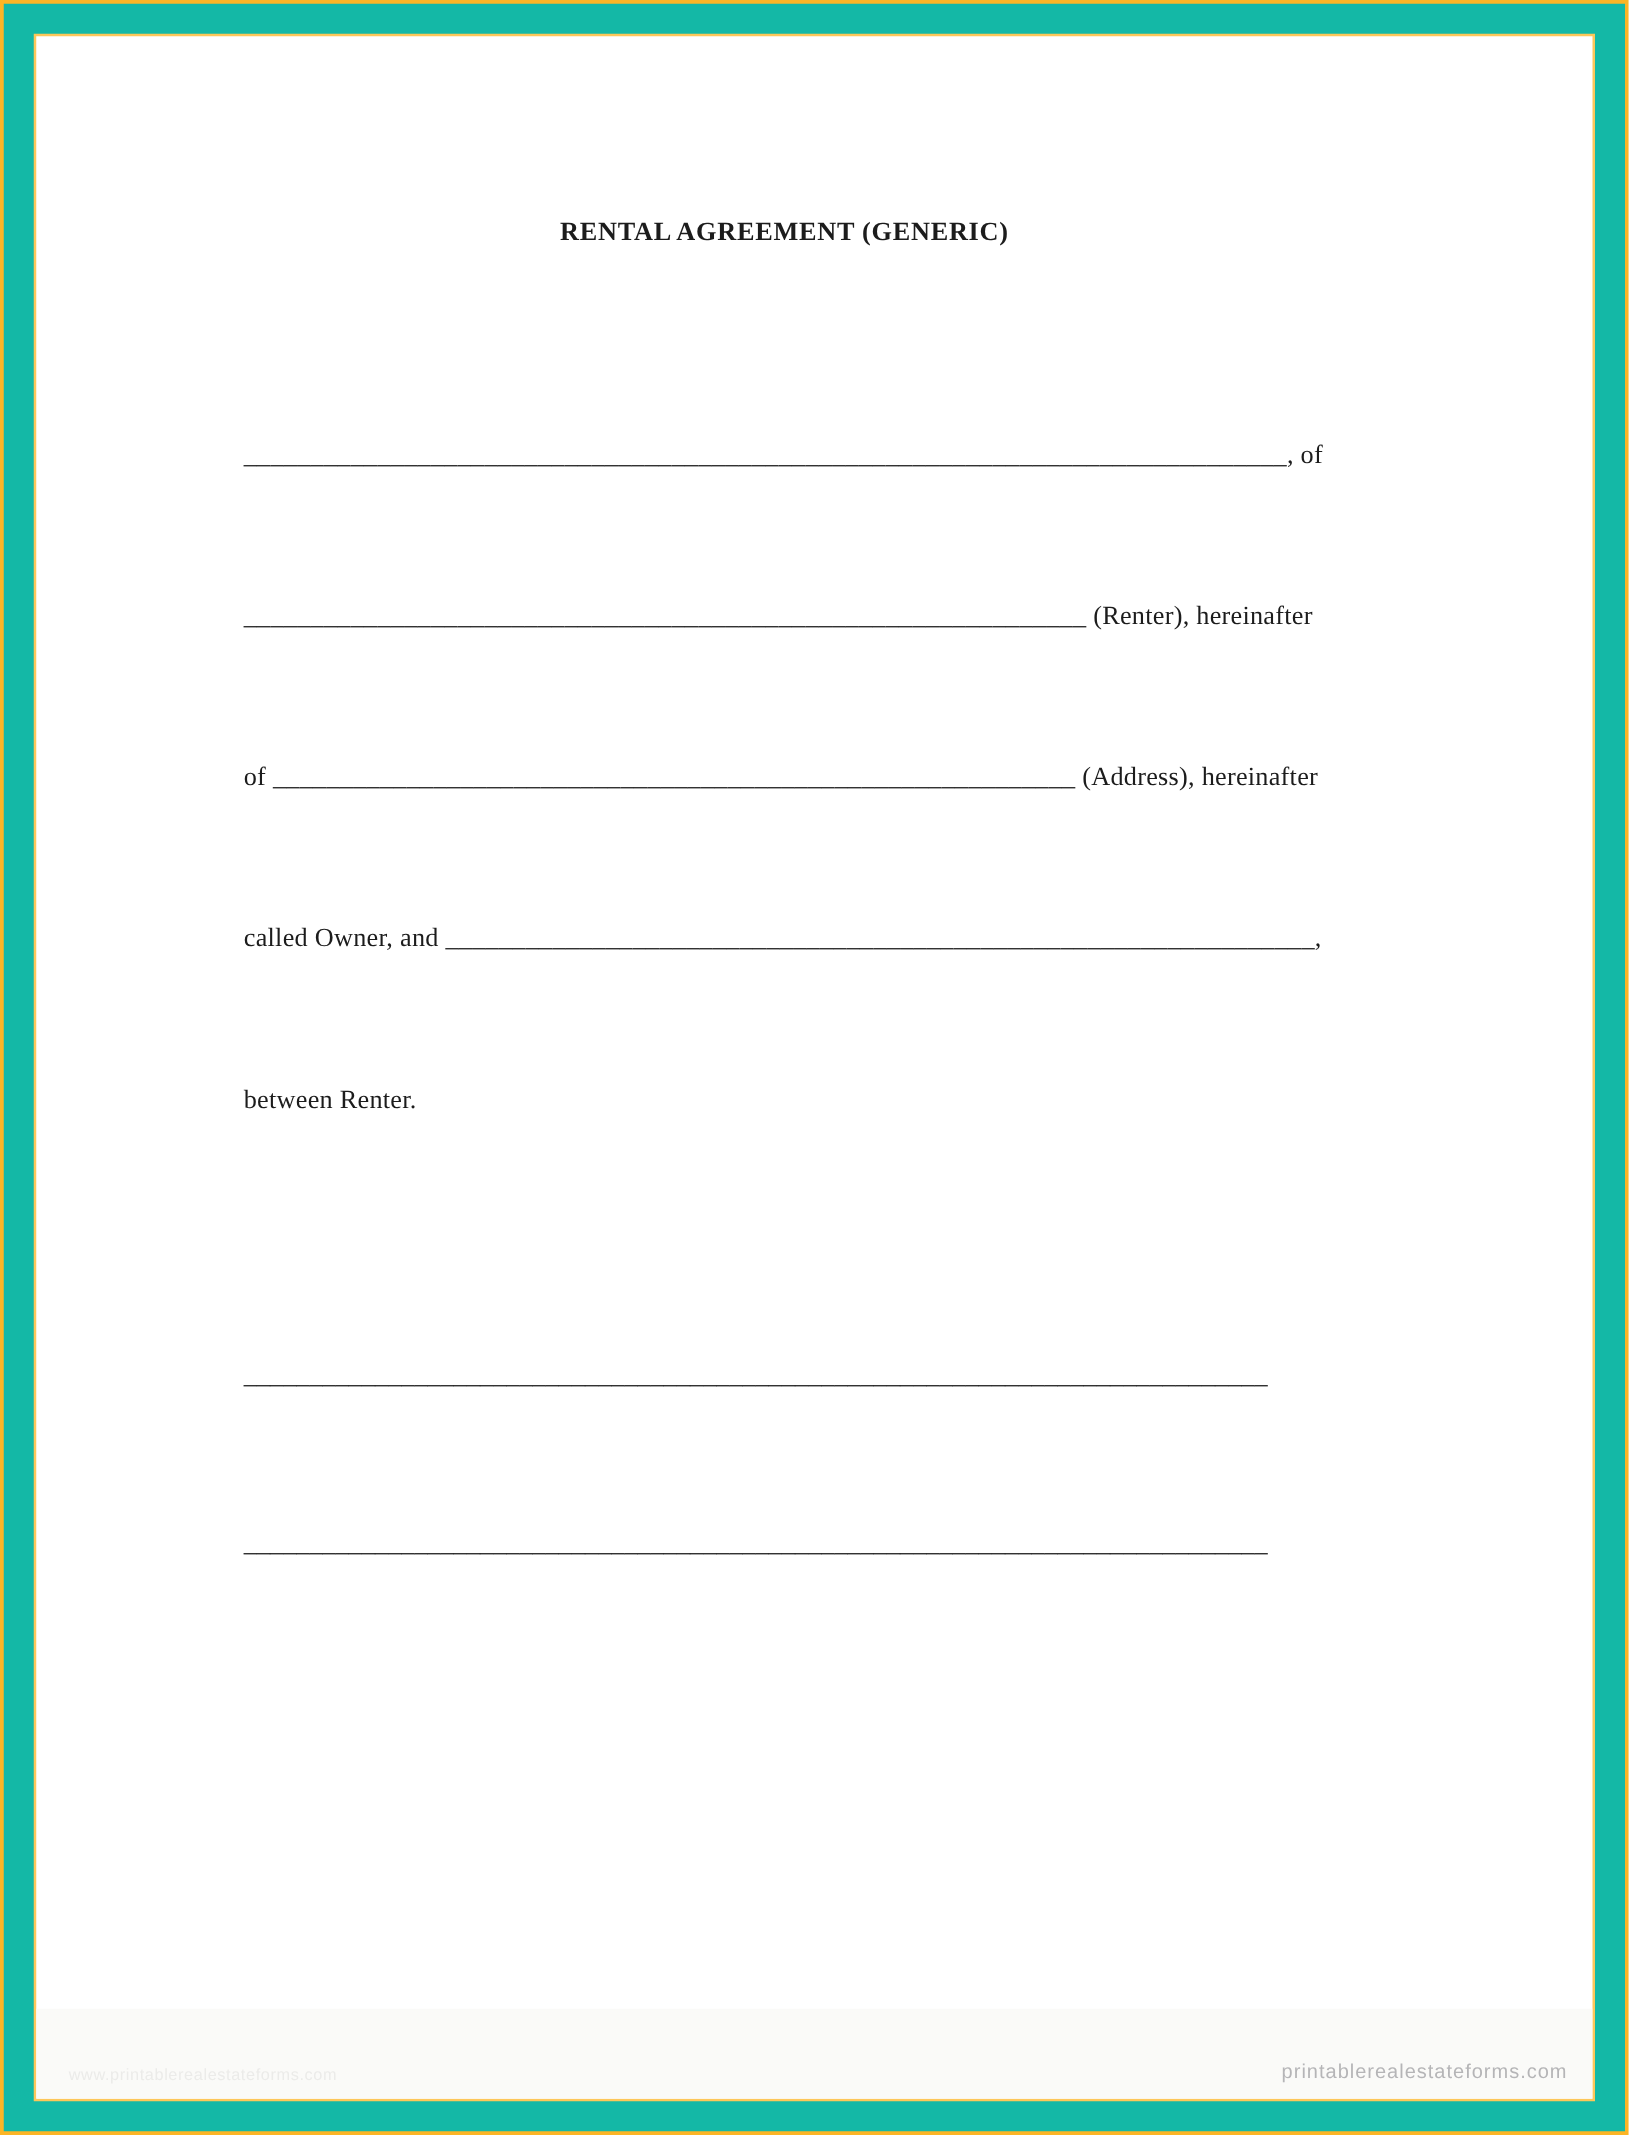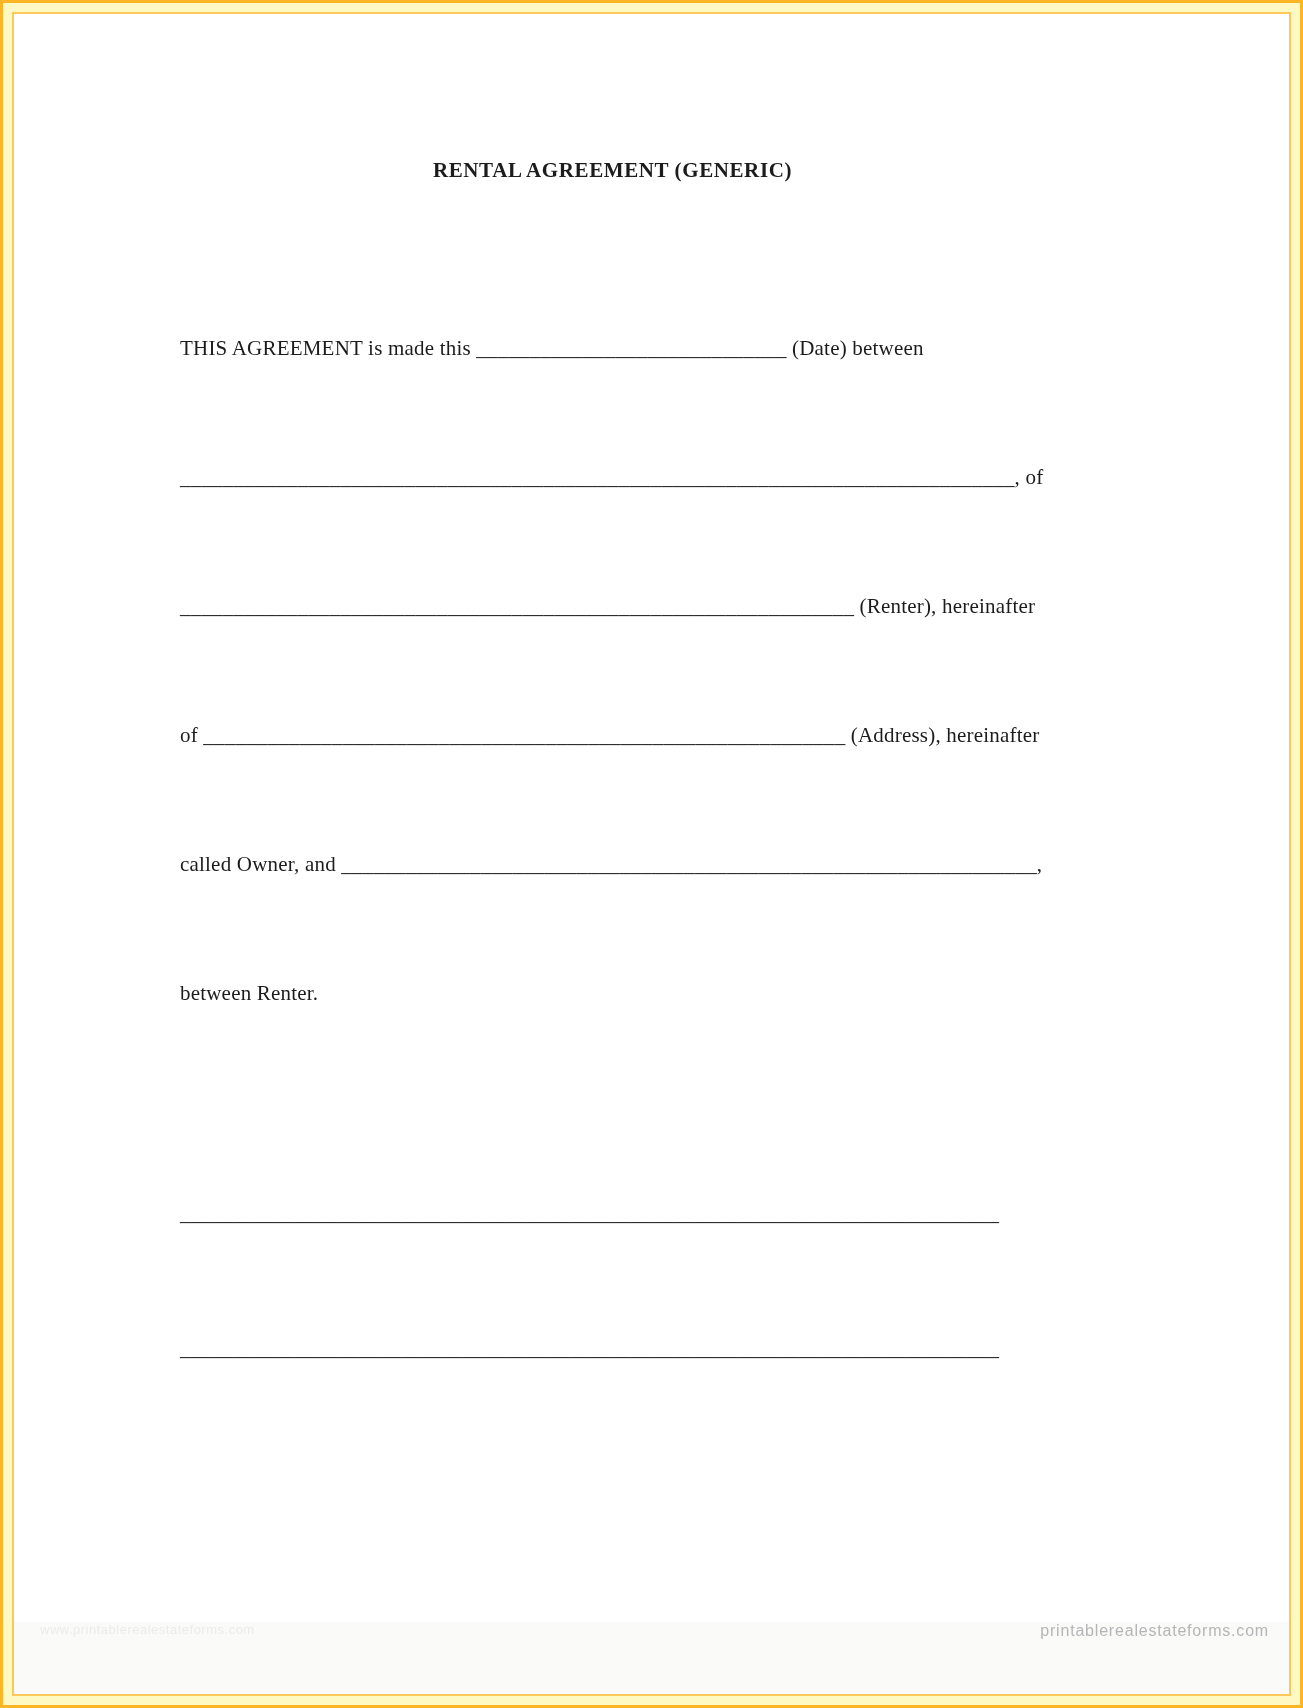--- a/index.html
+++ b/index.html
@@ -10,22 +10,22 @@
   }
   .frame-outer {
     width: 1303px;
     height: 1708px;
     background: #fcb525;
     padding: 3px;
   }
   .frame-orange {
     width: 100%;
     height: 100%;
-    background: #fef9c3;
-    padding: 11px;
+    background: #14b8a6;
+    padding: 26px;
   }
   .page {
     position: relative;
     width: 100%;
     height: 100%;
     background: #ffffff;
     box-shadow: 0 0 0 2px #fdc75a;
     overflow: hidden;
   }
   .content {
@@ -53,20 +53,21 @@
   .heading-pd  { margin-top: 78px; }
   .blanks { font-size: 21px; line-height: 45px; white-space: pre; }
   .para.warrants { margin-top: 38px; }
   .footer-strip {
     position: absolute;
     left: 0; right: 0; bottom: 0;
     height: 72px;
     background: #fafaf8;
     display: flex;
     justify-content: space-between;
+    align-items: flex-end;
     padding: 0 20px 12px 26px;
     font-family: "Liberation Sans", "DejaVu Sans", sans-serif;
   }
   .watermark-left {
     font-size: 13px;
     color: #ebebe9;
     letter-spacing: 0.5px;
   }
   .site-credit {
     font-size: 16px;
@@ -78,21 +79,20 @@
 <body>
 
 <div class="frame-outer">
   <div class="frame-orange">
     <div class="page">
       <div class="content">
 
         <div class="doc-title">RENTAL AGREEMENT (GENERIC)</div>
 
         <div class="para intro">
-          <div>THIS AGREEMENT is made this _____________________________ (Date) between</div>
           <div>______________________________________________________________________________, of</div>
           <div>_______________________________________________________________ (Renter), hereinafter</div>
           <div>of ____________________________________________________________ (Address), hereinafter</div>
           <div>called Owner, and _________________________________________________________________,</div>
           <div>between Renter.</div>
         </div>
 
 
         <div class="blanks">
           <div>______________________________________________________________________________</div>

